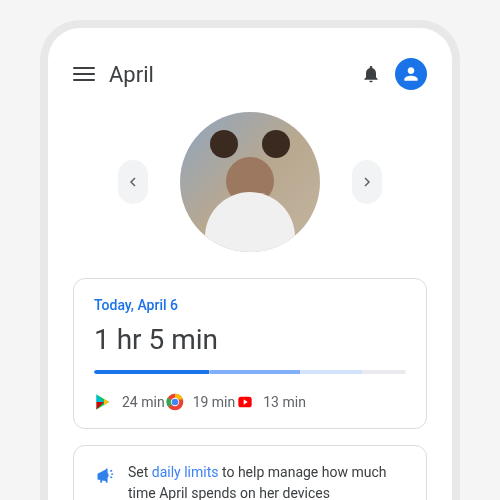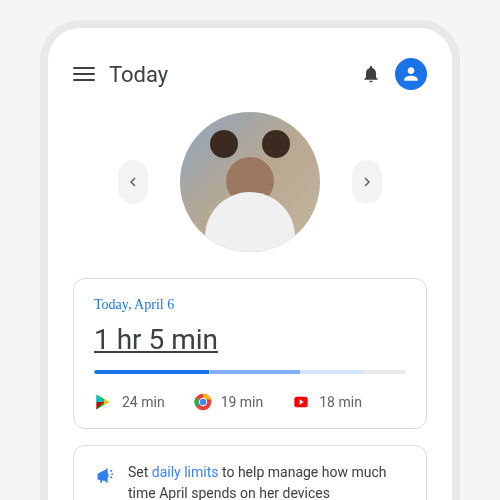--- a/index.html
+++ b/index.html
@@ -110,44 +110,41 @@
     border: 1px solid #dadce0;
     border-radius: 12px;
     padding: 18px 20px 16px 20px;
     margin-bottom: 16px;
   }
   .card-date {
     color: #1a73e8;
     font-size: 14px;
     font-weight: 500;
     margin-bottom: 10px;
-    font-family: Liberation Serif, serif;
   }
   .card-time {
     font-size: 28px;
     color: #3c4043;
     margin-bottom: 14px;
-    text-decoration: underline;
   }
   .progress {
     height: 4px;
     background: #e8eaed;
     border-radius: 2px;
     margin-bottom: 18px;
     overflow: hidden;
     position: relative;
   }
   .progress-fill {
     position: absolute;
     height: 100%;
     border-radius: 2px 0 0 2px;
   }
   .apps {
     display: flex;
-    gap: 28px;
   }
   .app {
     display: flex;
     align-items: center;
     gap: 8px;
     font-size: 14px;
     color: #5f6368;
   }
   .app-icon {
     width: 20px;
@@ -180,21 +177,21 @@
 <body>
 
 <div class="phone">
 
   <div class="header">
     <div class="menu-icon">
       <div></div>
         <div></div>
         <div></div>
     </div>
-    <div class="title">Today</div>
+    <div class="title">April</div>
     <div class="bell-icon">
       <svg viewBox="0 0 24 24" fill="#3c4043">
           <path d="M12 22c1.1 0 2-.9 2-2h-4c0 1.1.9 2 2 2zm6-6v-5c0-3.07-1.64-5.64-4.5-6.32V4c0-.83-.67-1.5-1.5-1.5s-1.5.67-1.5 1.5v.68C7.63 5.36 6 7.92 6 11v5l-2 2v1h16v-1l-2-2z"></path>
         </svg>
     </div>
     <div class="avatar-icon">
       <svg viewBox="0 0 24 24" width="20" height="20" fill="#fff">
           <path d="M12 12c2.21 0 4-1.79 4-4s-1.79-4-4-4-4 1.79-4 4 1.79 4 4 4zm0 2c-2.67 0-8 1.34-8 4v2h16v-2c0-2.66-5.33-4-8-4z"></path>
         </svg>
     </div>
@@ -249,21 +246,21 @@
         </div>
         <span>19 min</span>
       </div>
       <div class="app">
         <div class="app-icon">
           <svg viewBox="0 0 24 24" width="20" height="16">
               <rect x="2" y="4" width="20" height="16" rx="4" fill="#ff0000"></rect>
               <path d="M10 8 L16 12 L10 16 Z" fill="#fff"></path>
             </svg>
         </div>
-        <span>18 min</span>
+        <span>13 min</span>
       </div>
     </div>
   </div>
 
   <div class="tip-card">
     <div class="tip-icon">
       <svg viewBox="0 0 24 24" width="22" height="22" fill="#1a73e8">
           <path d="M18 11c0-.55-.45-1-1-1V6c0-.55-.45-1-1-1s-1 .45-1 1l-9 4.5V17l3 .5v2c0 .55.45 1 1 1s1-.45 1-1v-1.5l4 .5v1c0 .55.45 1 1 1s1-.45 1-1v-5c.55 0 1-.45 1-1v-2z" opacity="0.9"></path>
           <path d="M20 8l2-1M20 14l2 1M21 11h2" stroke="#1a73e8" stroke-width="1.5"></path>
         </svg>

